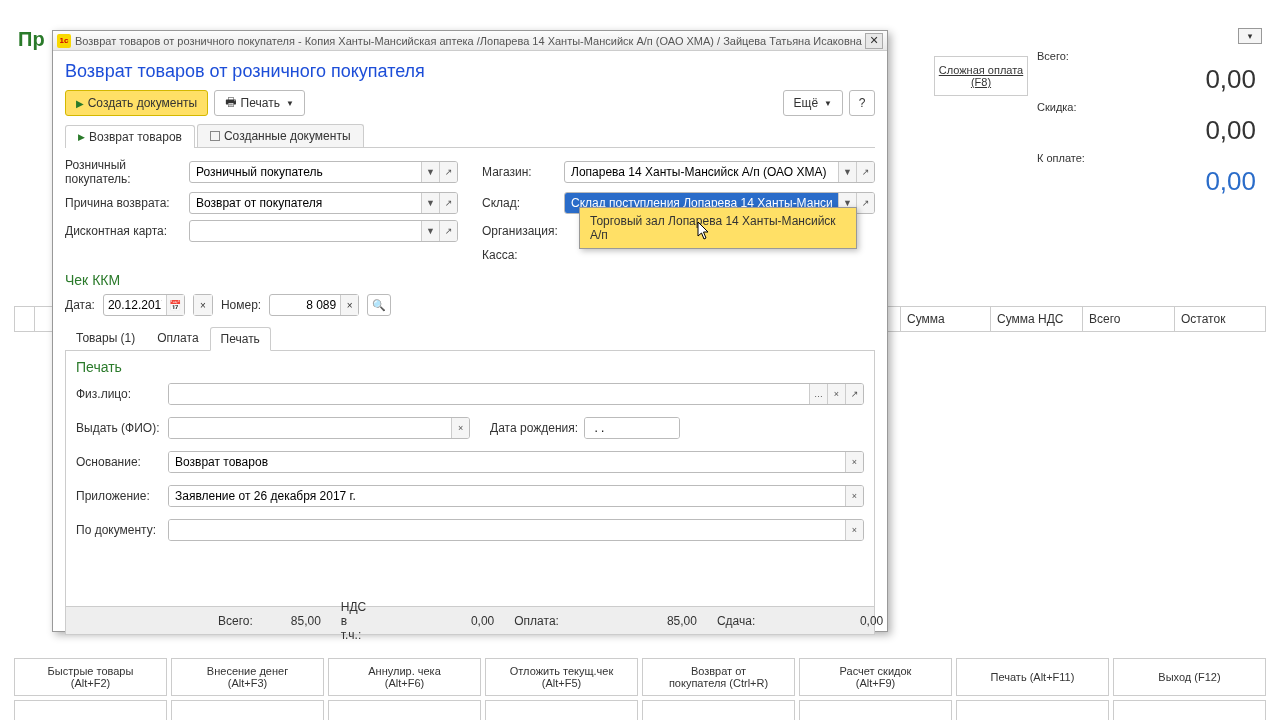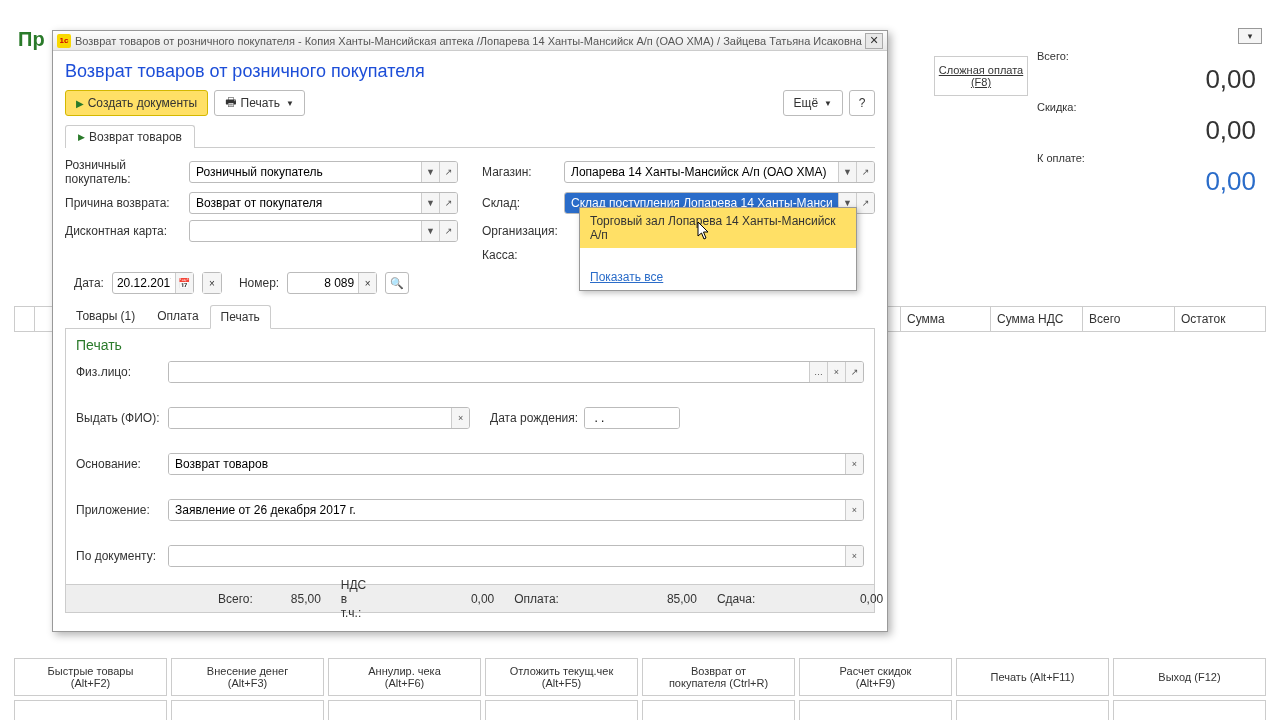--- a/index.html
+++ b/index.html
@@ -57,33 +57,33 @@
 .form-row { display: flex; align-items: center; gap: 6px; }
 .form-label { width: 118px; font-size: 12px; color: #333; flex-shrink: 0; }
 .form-label-r { width: 76px; font-size: 12px; color: #333; flex-shrink: 0; }
 .input-wrap { flex: 1; display: flex; height: 22px; border: 1px solid #bbb; border-radius: 3px; overflow: hidden; background: #fff; }
 .input-wrap input { flex: 1; border: none; padding: 0 6px; font-size: 12px; outline: none; background: transparent; }
 .input-wrap.selected input { background: #2a6cc9; color: #fff; text-align: center; }
 .input-btn { width: 18px; border-left: 1px solid #ccc; background: #f5f5f5; display: flex; align-items: center; justify-content: center; font-size: 9px; cursor: pointer; color: #555; }
 
 .check-title { color: #2a7a2a; font-size: 14px; margin-bottom: 6px; }
 .date-row { display: flex; align-items: center; gap: 8px; margin-bottom: 10px; }
-.date-row .lbl { font-size: 12px; margin-left: 9px; }
+.date-row .lbl { font-size: 12px; }
 .small-input { height: 22px; border: 1px solid #bbb; border-radius: 3px; display: flex; align-items: center; background: #fff; }
 .small-input input { border: none; padding: 0 4px; font-size: 12px; outline: none; }
 .small-btn { width: 18px; height: 20px; border-left: 1px solid #ccc; background: #f5f5f5; display: flex; align-items: center; justify-content: center; font-size: 10px; cursor: pointer; }
 .search-btn { width: 24px; height: 22px; border: 1px solid #bbb; border-radius: 3px; background: #fff; display: flex; align-items: center; justify-content: center; cursor: pointer; }
 
 .tabs2 { display: flex; border-bottom: 1px solid #ccc; }
 .tab2 { padding: 4px 10px; border: 1px solid transparent; font-size: 12px; cursor: pointer; border-radius: 3px 3px 0 0; }
 .tab2.active { border-color: #ccc; border-bottom-color: #fff; background: #fff; position: relative; top: 1px; }
 
 .print-panel { border: 1px solid #ccc; border-top: none; padding: 8px 10px; height: 256px; }
 .print-title { color: #2a7a2a; font-size: 14px; margin-bottom: 8px; }
-.print-row { display: flex; align-items: center; gap: 6px; margin-bottom: 24px; }
+.print-row { display: flex; align-items: center; gap: 6px; margin-bottom: 12px; }
 .print-label { width: 86px; font-size: 12px; }
 .print-input { flex: 1; display: flex; height: 22px; border: 1px solid #bbb; border-radius: 3px; overflow: hidden; }
 .print-input input { flex: 1; border: none; padding: 0 6px; font-size: 12px; outline: none; }
 
 .totals-bar { background: #eee; border: 1px solid #ccc; border-top: none; height: 28px; display: flex; align-items: center; padding: 0 12px; font-size: 12px; gap: 8px; }
 .totals-bar span.val { min-width: 60px; text-align: right; display: inline-block; }
 
 
 .dropdown { position: absolute; top: 176px; left: 526px; width: 278px; background: #fff; border: 1px solid #999; box-shadow: 2px 2px 6px rgba(0,0,0,0.25); z-index: 100; }
 .dd-item { padding: 6px 10px; font-size: 12px; cursor: pointer; }
@@ -177,20 +177,24 @@
         <span class="caret">▼</span>
       </div>
       <div class="btn btn-help">?</div>
     </div>
 
     <div class="tabs1">
       <div class="tab1 active">
         <span class="tri">▶</span>
         <span>Возврат товаров</span>
       </div>
+      <div class="tab1">
+        <span class="sq"></span>
+        <span>Созданные документы</span>
+      </div>
     </div>
 
     <div class="form-grid">
       <div class="form-row">
         <div class="form-label">Розничный покупатель:</div>
         <div class="input-wrap">
           <input value="Розничный покупатель" style="">
           <div class="input-btn">▼</div>
           <div class="input-btn">↗</div>
         </div>
@@ -231,20 +235,21 @@
         <div class="form-label-r">Организация:</div>
         <div style="flex:1"></div>
       </div>
       <div></div>
       <div class="form-row">
         <div class="form-label-r">Касса:</div>
         <div style="flex:1"></div>
       </div>
     </div>
 
+    <div class="check-title">Чек ККМ</div>
     <div class="date-row">
       <span class="lbl">Дата:</span>
       <div class="small-input">
         <input style="width: 62px;" value="20.12.2017">
         <div class="small-btn">📅</div>
       </div>
       <div class="small-input" style="border:1px solid #bbb;border-radius:3px">
         <div class="small-btn" style="border:none">×</div>
       </div>
       <span class="lbl">Номер:</span>
@@ -317,21 +322,20 @@
       <span class="val" style="margin-left:60px">0,00</span>
       <span style="margin-left:12px">Оплата:</span>
       <span class="val" style="margin-left:70px">85,00</span>
       <span style="margin-left:12px">Сдача:</span>
       <span class="val" style="margin-left:60px">0,00</span>
     </div>
   </div>
 
   <div class="dropdown">
     <div class="dd-item hl">Торговый зал Лопарева 14 Ханты-Мансийск А/п</div>
-    <div class="dd-item link">Показать все</div>
   </div>
 
   <div class="cursor">
     <svg viewBox="0 0 12 18">
         <path d="M0 0 L0 14 L3.5 11 L6 17 L8 16 L5.5 10 L10 10 Z" fill="#fff" stroke="#000" stroke-width="1"></path>
       </svg>
   </div>
 </div>
 
 </body></html>

